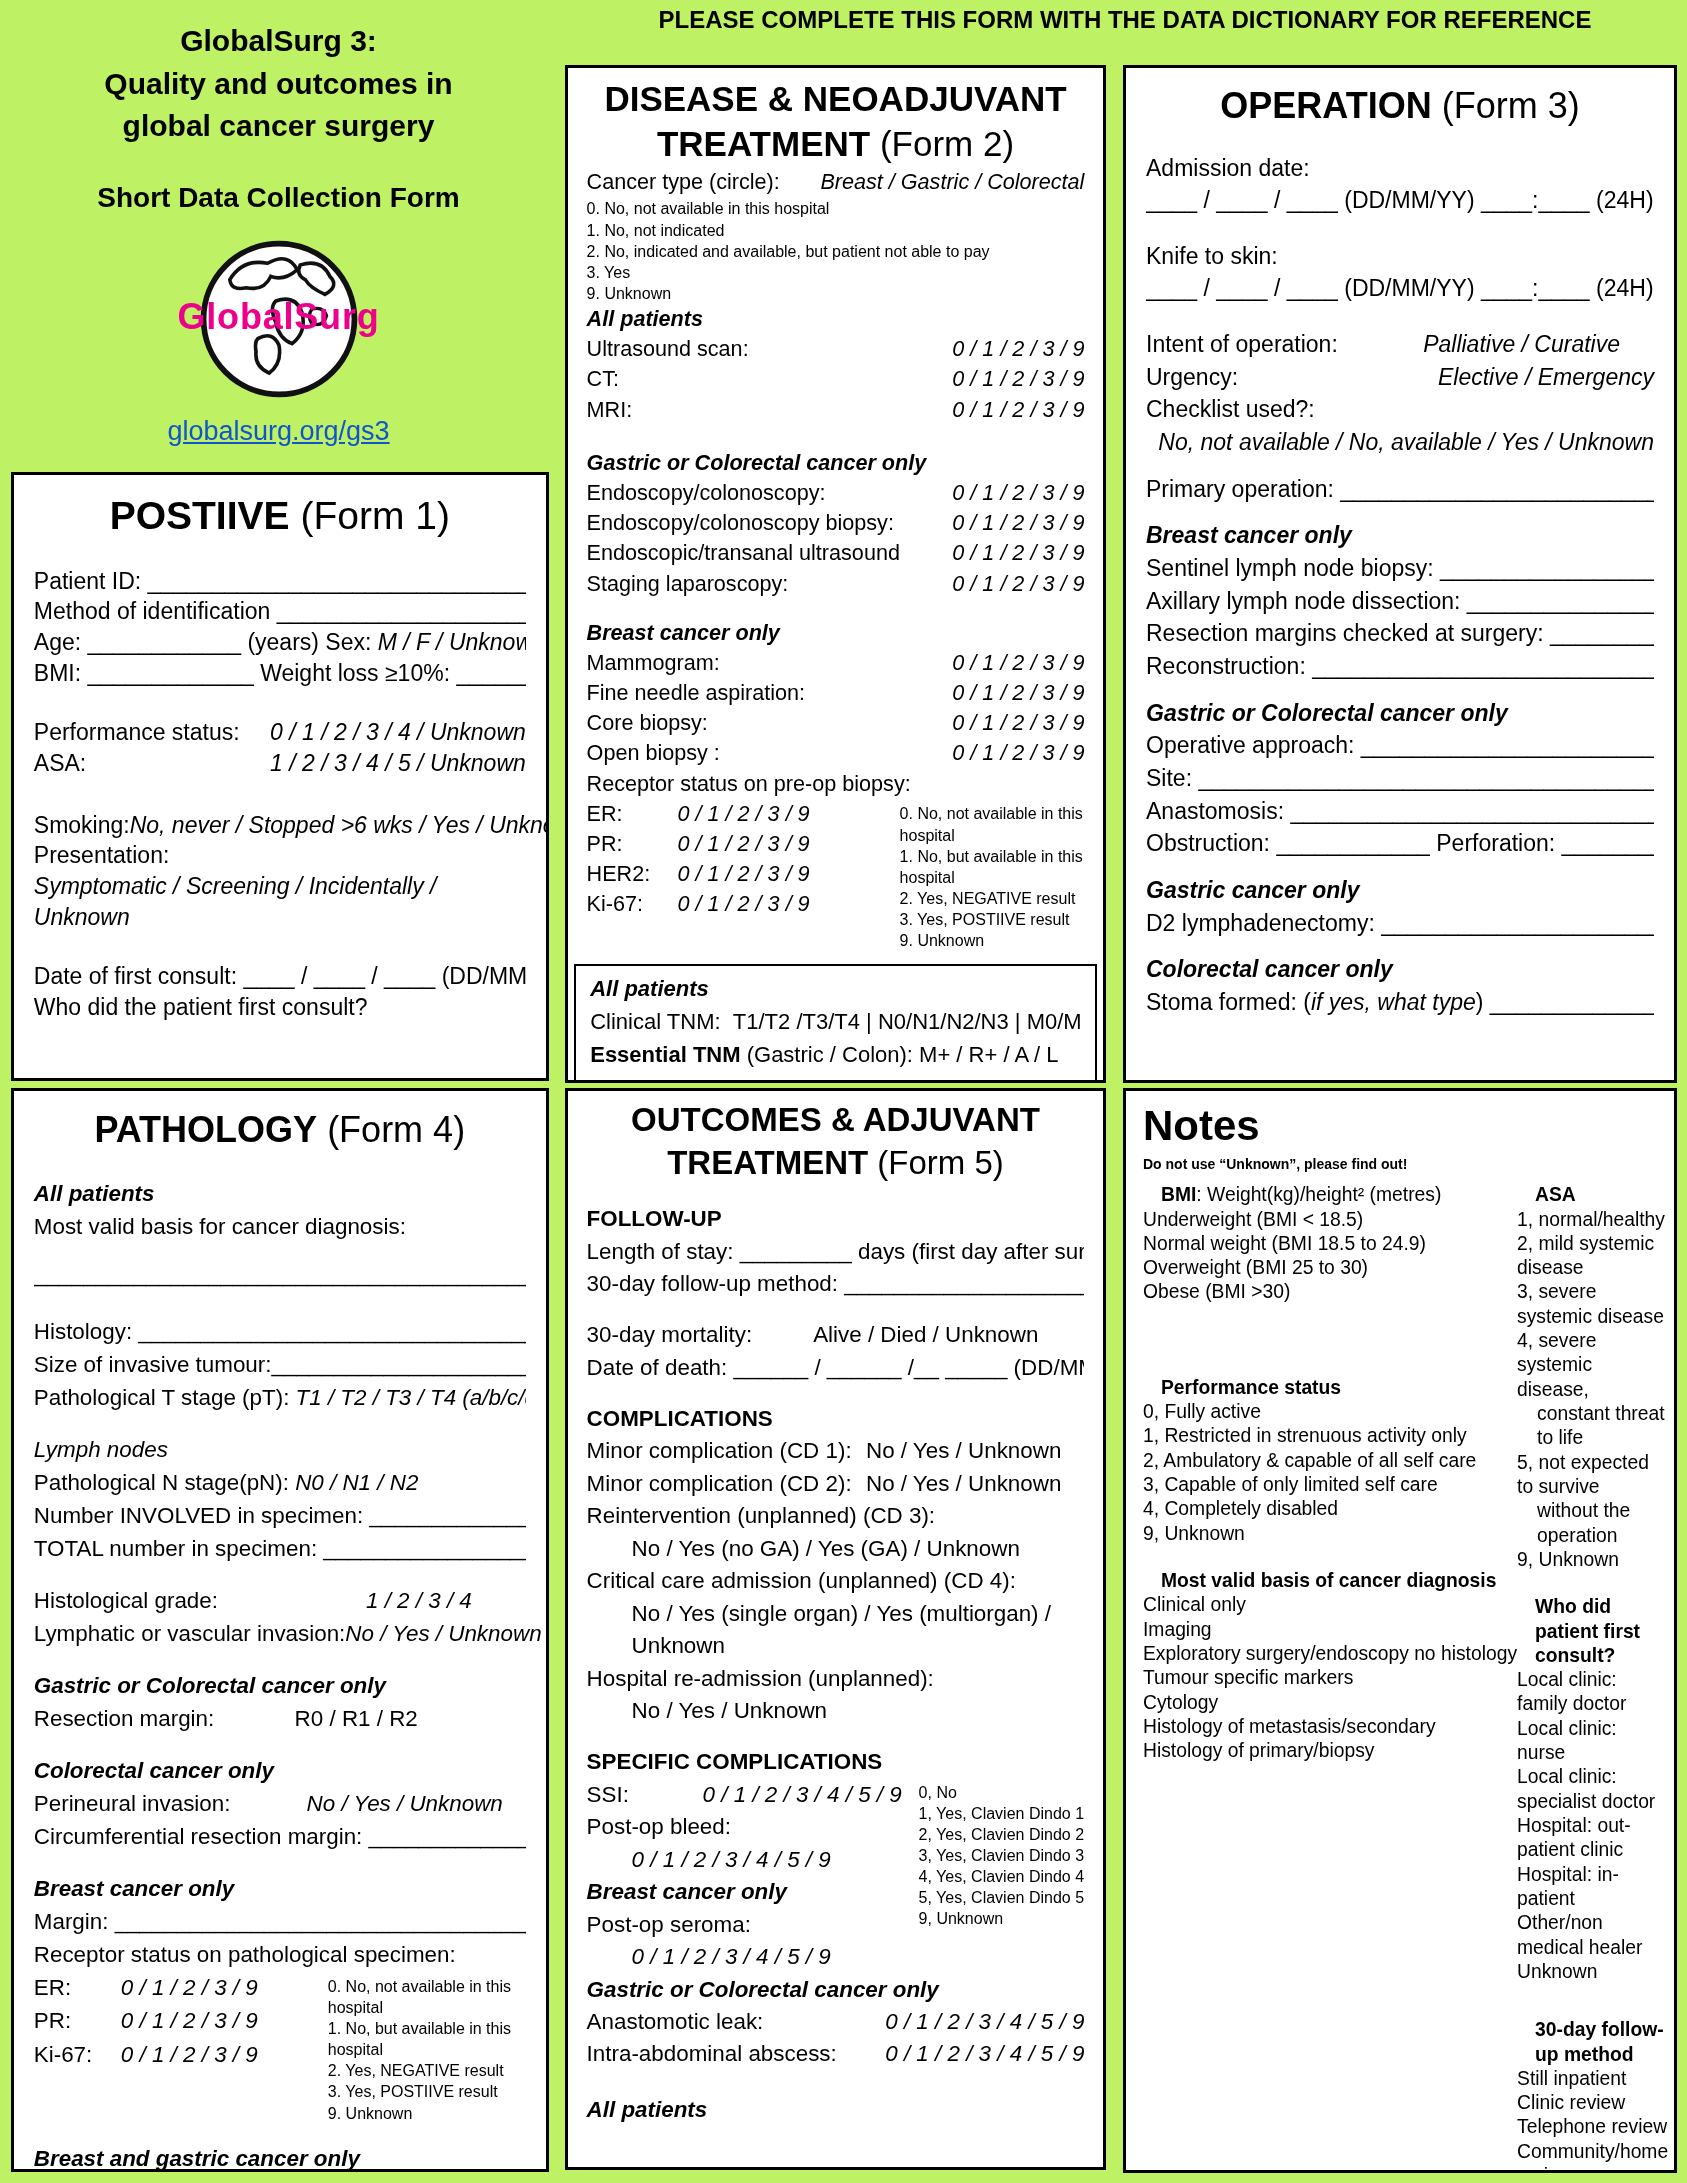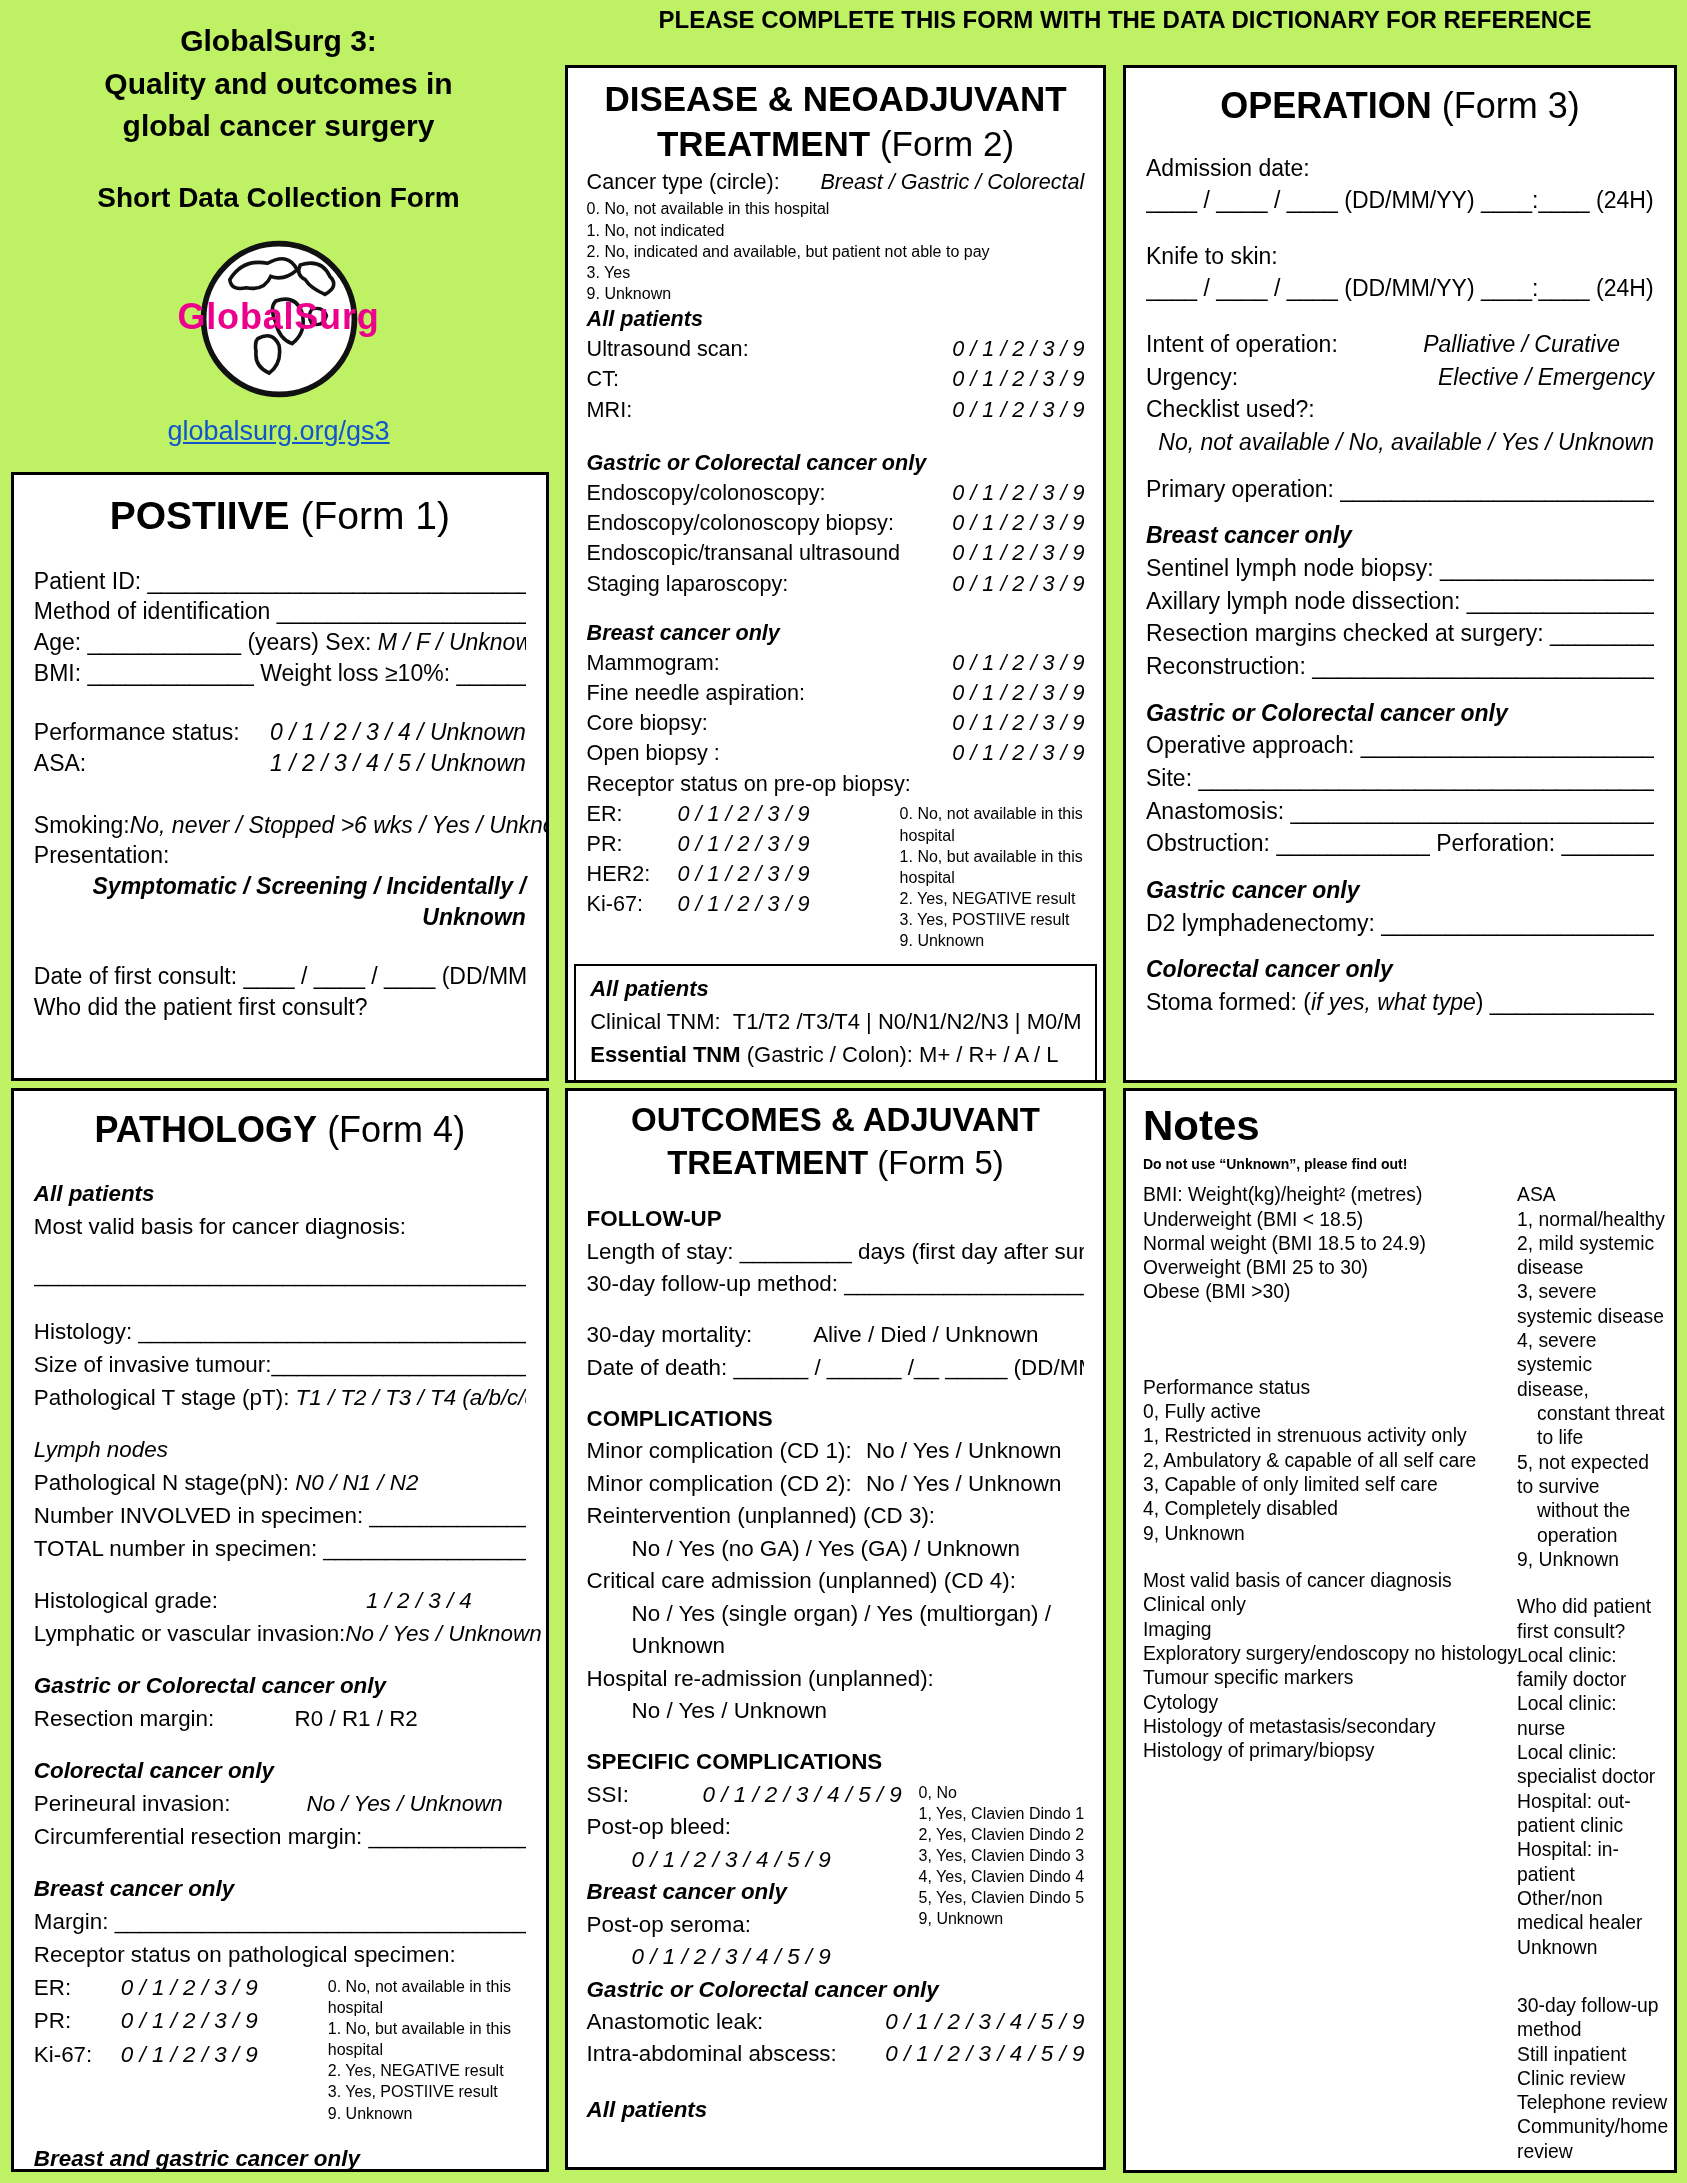--- a/index.html
+++ b/index.html
@@ -7,21 +7,21 @@
         font-family:"Liberation Sans",sans-serif;color:#000;}
   .box{position:absolute;border:3.1px solid #000;background:#fff;box-sizing:border-box;overflow:hidden;}
   .ft{text-align:center;font-weight:700;}
   .ft .n{font-weight:400;}
   .r{display:flex;justify-content:space-between;white-space:nowrap;}
   .i{font-style:italic;}
   .b{font-weight:700;}
   .bi{font-weight:700;font-style:italic;}
   .nw{white-space:nowrap;overflow:hidden;}
   .ind{padding-left:45px;}
-  .ctr{text-align:right;font-weight:bold;}.gap20{height:15.5px;}.gap24{height:18.6px;}
+  .ctr{text-align:left;}.gap20{height:15.5px;}.gap24{height:18.6px;}
   .gap30{height:23px;}.gap36{height:28px;}.gap40{height:31px;}
 
   
   #instruction{position:absolute;left:572px;top:6.2px;width:1106px;font-size:24px;font-weight:700;text-align:center;}
   #brand{position:absolute;left:62px;top:20px;width:433px;text-align:center;}
   .brand-line{font-size:30px;font-weight:700;line-height:1.42;}
   #brand-sub{font-size:28px;font-weight:700;margin-top:34px;}
   #globe-wrap{position:relative;width:164px;height:164px;margin:23px auto 0;}
   #logo-word{position:absolute;left:-62px;right:-62px;top:50%;transform:translateY(-54%);
              font-size:36px;font-weight:700;color:var(--pink,#EC008C);letter-spacing:0.8px;}
@@ -60,21 +60,21 @@
 
   
   #notes-box{left:1123px;top:1088px;width:554px;height:1085px;padding:9.3px 17px;font-size:19.3px;line-height:1.26;}
   #notes-title{font-size:42px;font-weight:700;}
   #notes-intro{font-size:14px;margin:3.1px 0 9.3px;font-weight:bold;}
   .ncols{display:flex;}
   .ncols .c1{flex:0 0 303px;}
   .ncols .c1 div{white-space:nowrap;}
   .ncols .c2{flex:1;}
   .ng{margin-bottom:23px;}
-  .nh{font-weight:400;}
+  .nh{font-weight:700;margin-left:18px;}
   .cont{padding-left:20px;}
 </style>
 </head>
 <body>
 
 <div id="page">
 
   <div id="instruction">PLEASE COMPLETE THIS FORM WITH THE DATA DICTIONARY FOR REFERENCE</div>
 
   <div id="brand">

